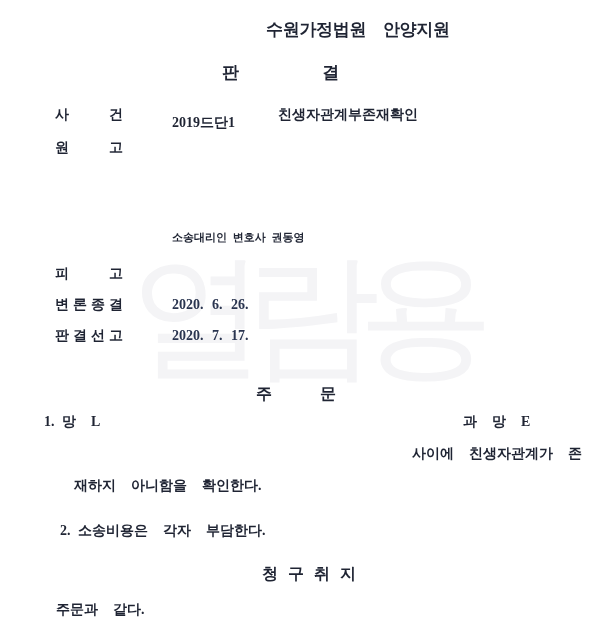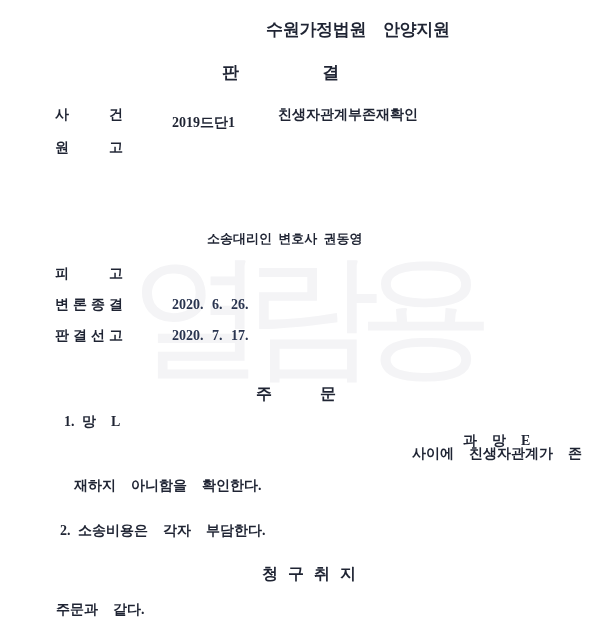--- a/index.html
+++ b/index.html
@@ -35,23 +35,22 @@
     word-spacing: 0;
     letter-spacing: -0.3px;
   }
   .label {
     width: 68px;
     text-align: justify;
     text-align-last: justify;
     word-spacing: 0;
   }
   .counsel {
-    font-size: 13px;
+    font-size: 11px;
     word-spacing: 3px;
-    margin-left: 35px;
   }
   .date {
     color: #2a3550;
     word-spacing: 5px;
   }
   .watermark {
     position: absolute;
     left: 130px;
     top: 248px;
     font-size: 136px;
@@ -90,22 +89,22 @@
   <div class="t label" style="left:55px; top:266px;">피 고</div>
 
   <div class="t label" style="left:55px; top:297px;">변 론 종 결</div>
   <div class="t date" style="left: 172px; top: 297px; color: rgb(42, 53, 80);">2020. 6. 26.</div>
 
   <div class="t label" style="left:55px; top:328px;">판 결 선 고</div>
   <div class="t date" style="left: 172px; top: 328px; color: rgb(42, 53, 80);">2020. 7. 17.</div>
 
   <div class="t heading" style="left:256px; top:384px;">주　　　문</div>
 
-  <div class="t" style="left:64px; top:414px;">1. 망  L</div>
-  <div class="t" style="left:463px; top:414px;margin-top:19px;">과  망  E</div>
+  <div class="t" style="left:44px; top:414px;">1. 망  L</div>
+  <div class="t" style="left:463px; top:414px;">과  망  E</div>
   <div class="t" style="left:74px; top:478px;">재하지  아니함을  확인한다.</div>
   <div class="t" style="right:18px; top:446px;">사이에  친생자관계가  존</div>
   <div class="t" style="left:60px; top:509px;margin-top:14px;">2. 소송비용은  각자  부담한다.</div>
 
   <div class="t heading claim-heading" style="left:262px; top:564px;">청 구 취 지</div>
 
   <div class="t" style="left:56px; top:602px;">주문과  같다.</div>
 
 </div>
 

